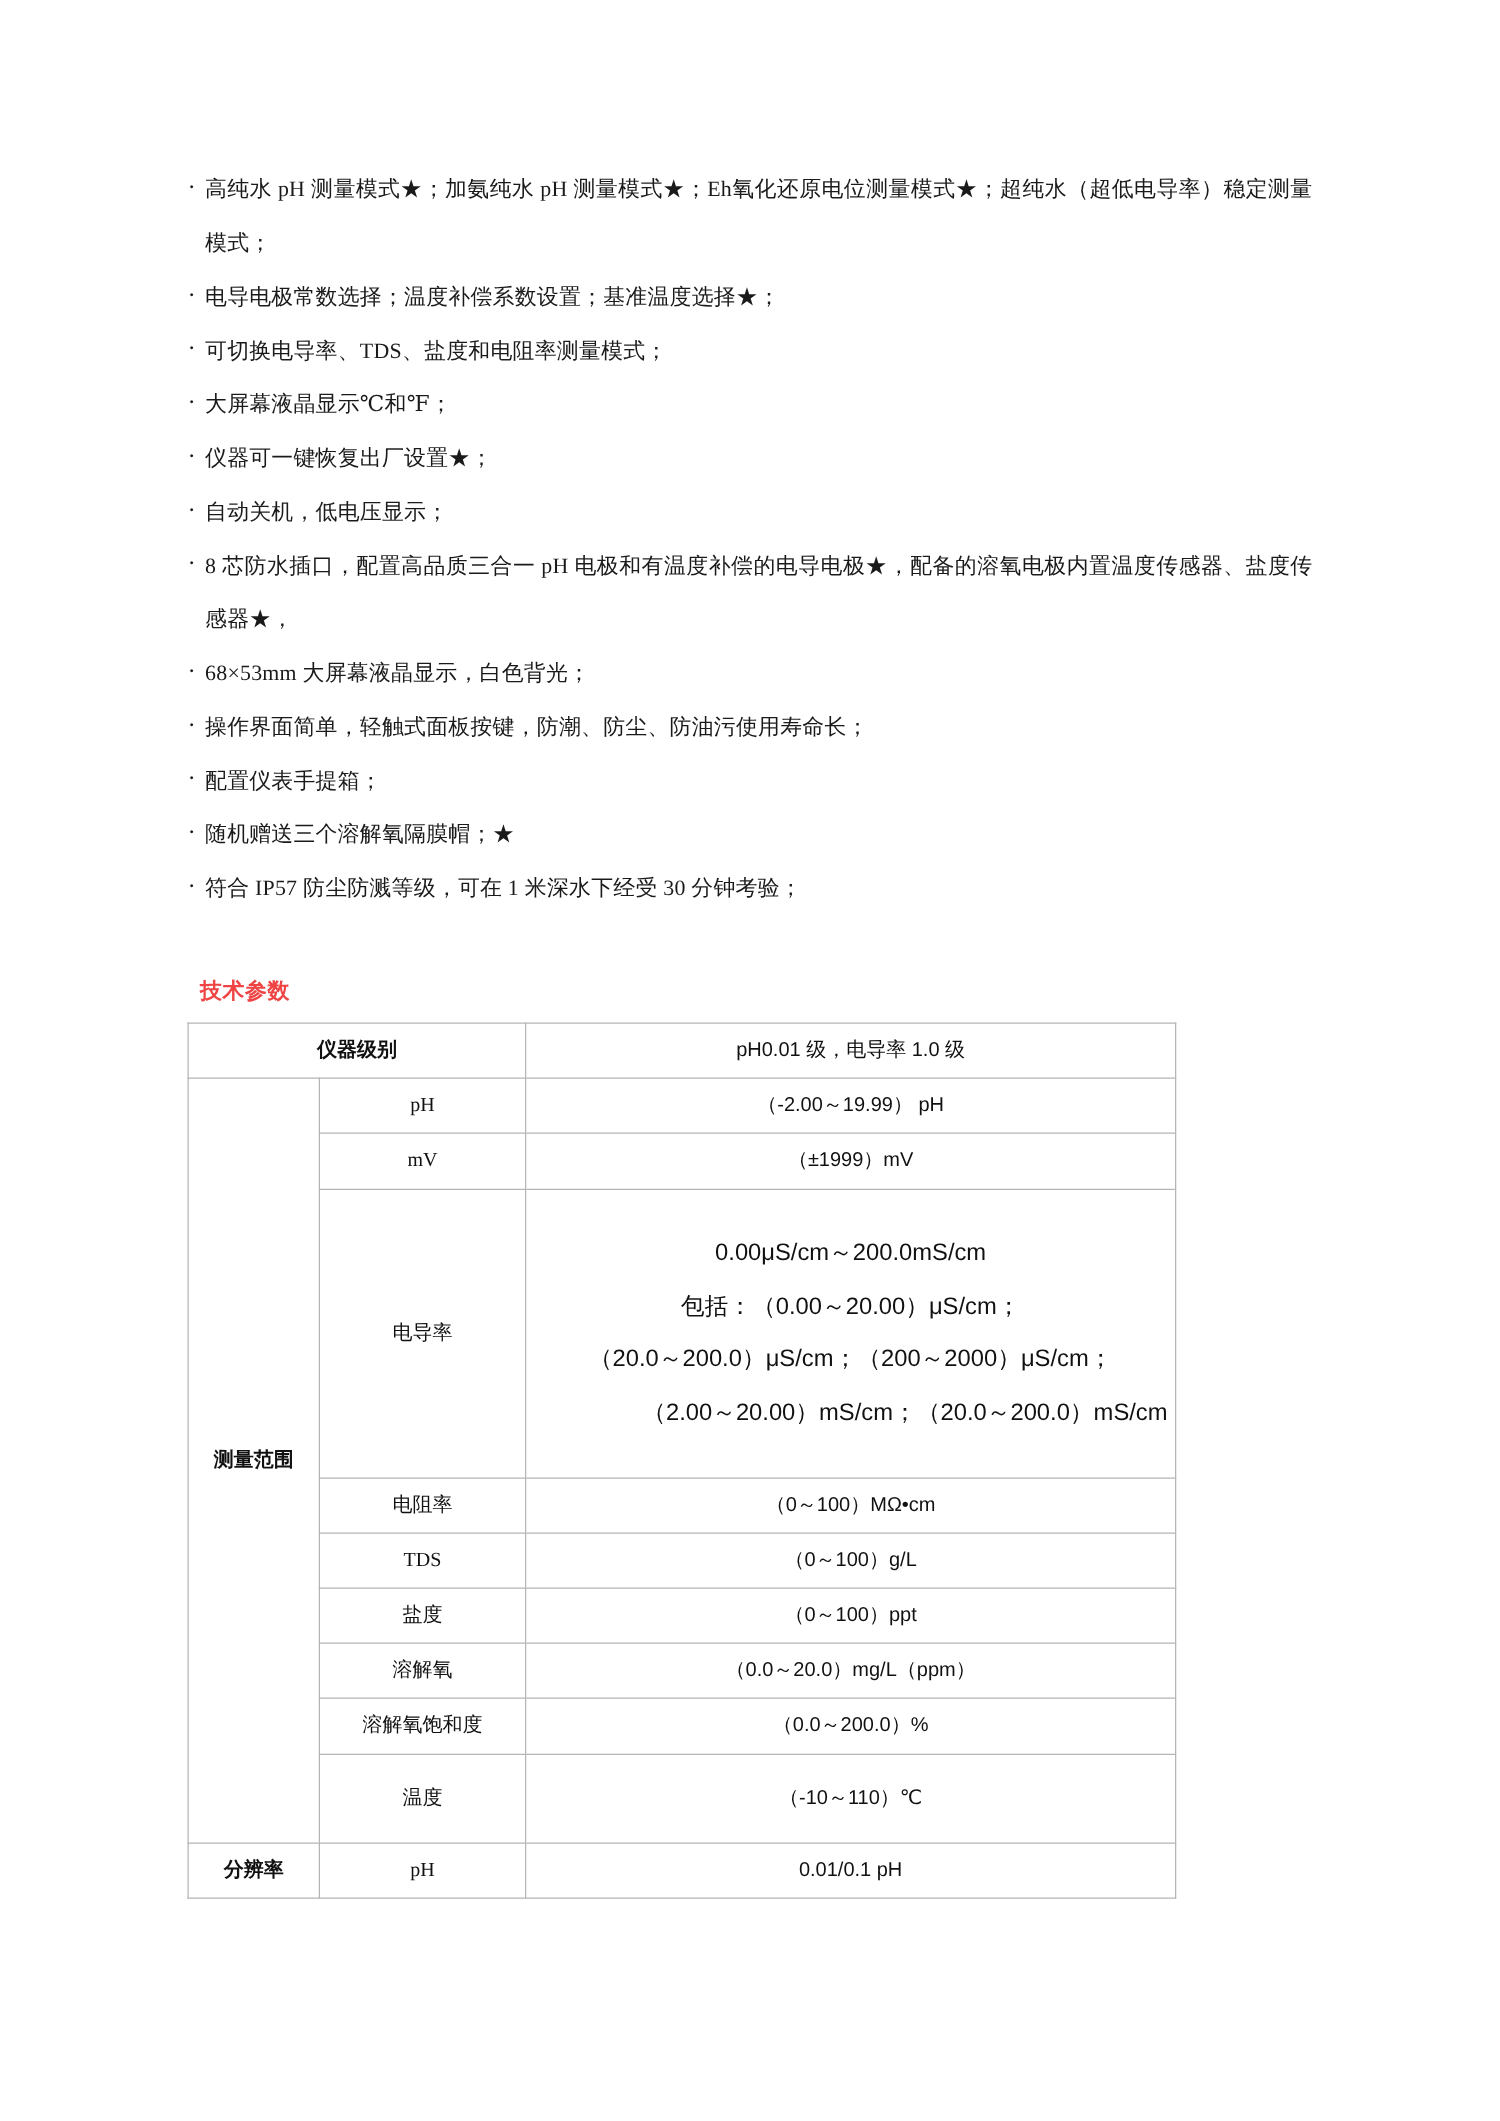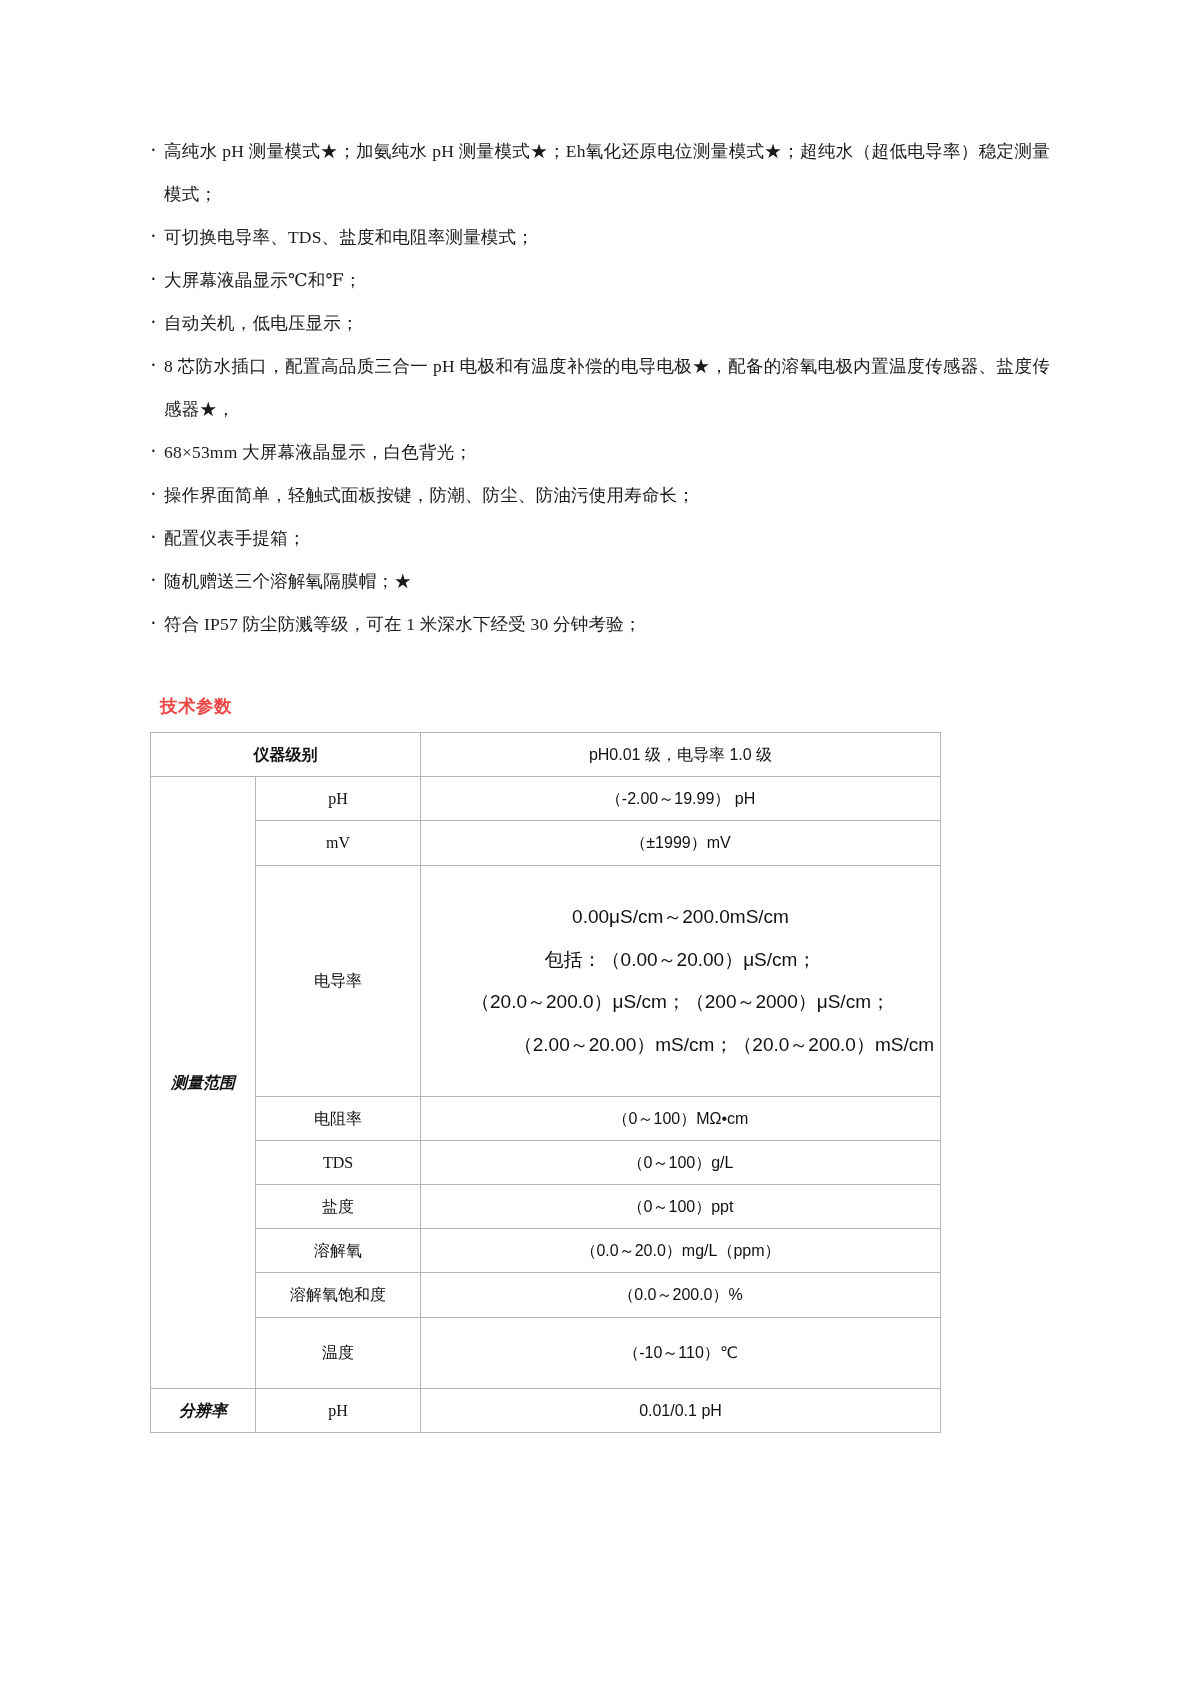--- a/index.html
+++ b/index.html
@@ -75,21 +75,20 @@
     line-height: 1.45;
     color: #111111;
   }
   .col-a { width: 105px; }
   .col-b { width: 165px; }
   .col-c { width: 520px; }
 
   .cat-cell {
     font-weight: bold;
     font-size: 16.5px;
-    font-style: italic;
   }
   .title-cell {
     font-weight: bold;
     font-size: 16.5px;
   }
   .mono-val {
     font-family: "Liberation Sans", "DejaVu Sans", sans-serif;
     font-size: 15.5px;
   }
   .cond-cell {
@@ -107,22 +106,24 @@
   .cond-cell .line:last-child { margin-bottom: 2px; text-align: right; }
   .tall { height: 210px; }
 </style>
 </head>
 <body>
 
 <div class="page">
 
   <ul class="feature-list">
     <li class="feature-item">高纯水 pH 测量模式★；加氨纯水 pH 测量模式★；Eh氧化还原电位测量模式★；超纯水（超低电导率）稳定测量模式；</li>
+    <li class="feature-item">电导电极常数选择；温度补偿系数设置；基准温度选择★；</li>
     <li class="feature-item">可切换电导率、TDS、盐度和电阻率测量模式；</li>
     <li class="feature-item">大屏幕液晶显示℃和℉；</li>
+    <li class="feature-item">仪器可一键恢复出厂设置★；</li>
     <li class="feature-item">自动关机，低电压显示；</li>
     <li class="feature-item">8 芯防水插口，配置高品质三合一 pH 电极和有温度补偿的电导电极★，配备的溶氧电极内置温度传感器、盐度传感器★，</li>
     <li class="feature-item">68×53mm 大屏幕液晶显示，白色背光；</li>
     <li class="feature-item">操作界面简单，轻触式面板按键，防潮、防尘、防油污使用寿命长；</li>
     <li class="feature-item">配置仪表手提箱；</li>
     <li class="feature-item">随机赠送三个溶解氧隔膜帽；★</li>
     <li class="feature-item">符合 IP57 防尘防溅等级，可在 1 米深水下经受 30 分钟考验；</li>
   </ul>
 
   <div class="section-heading" style="color: #ef4444;">技术参数</div>

